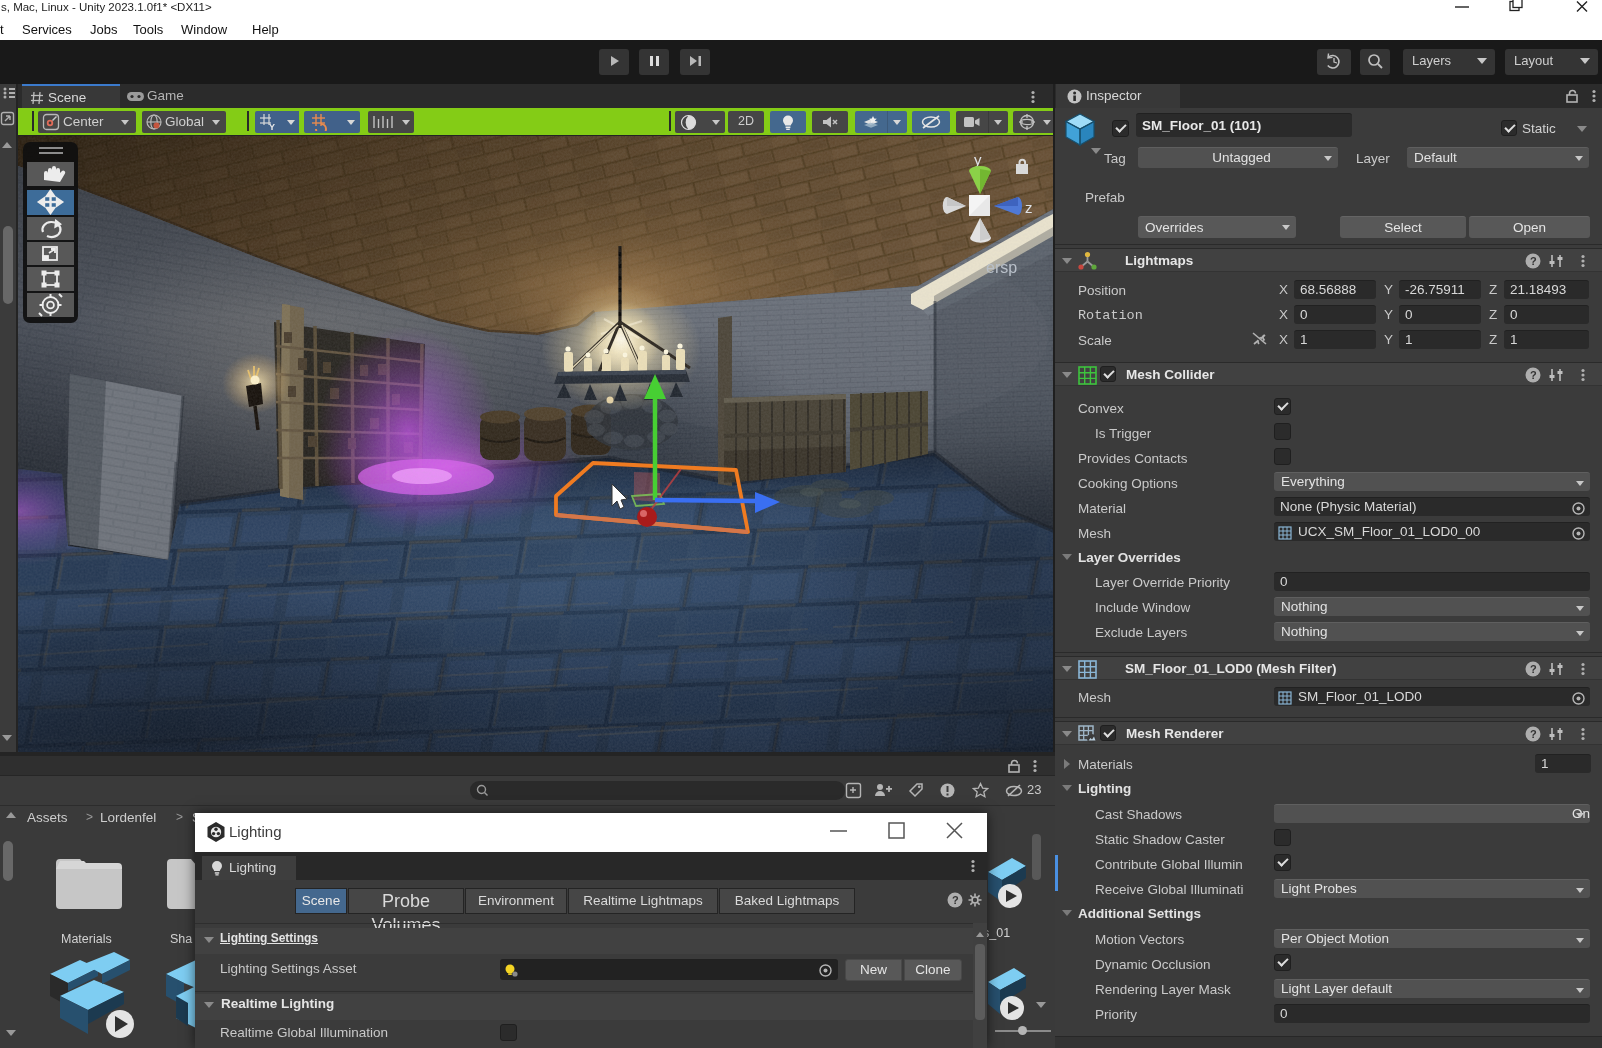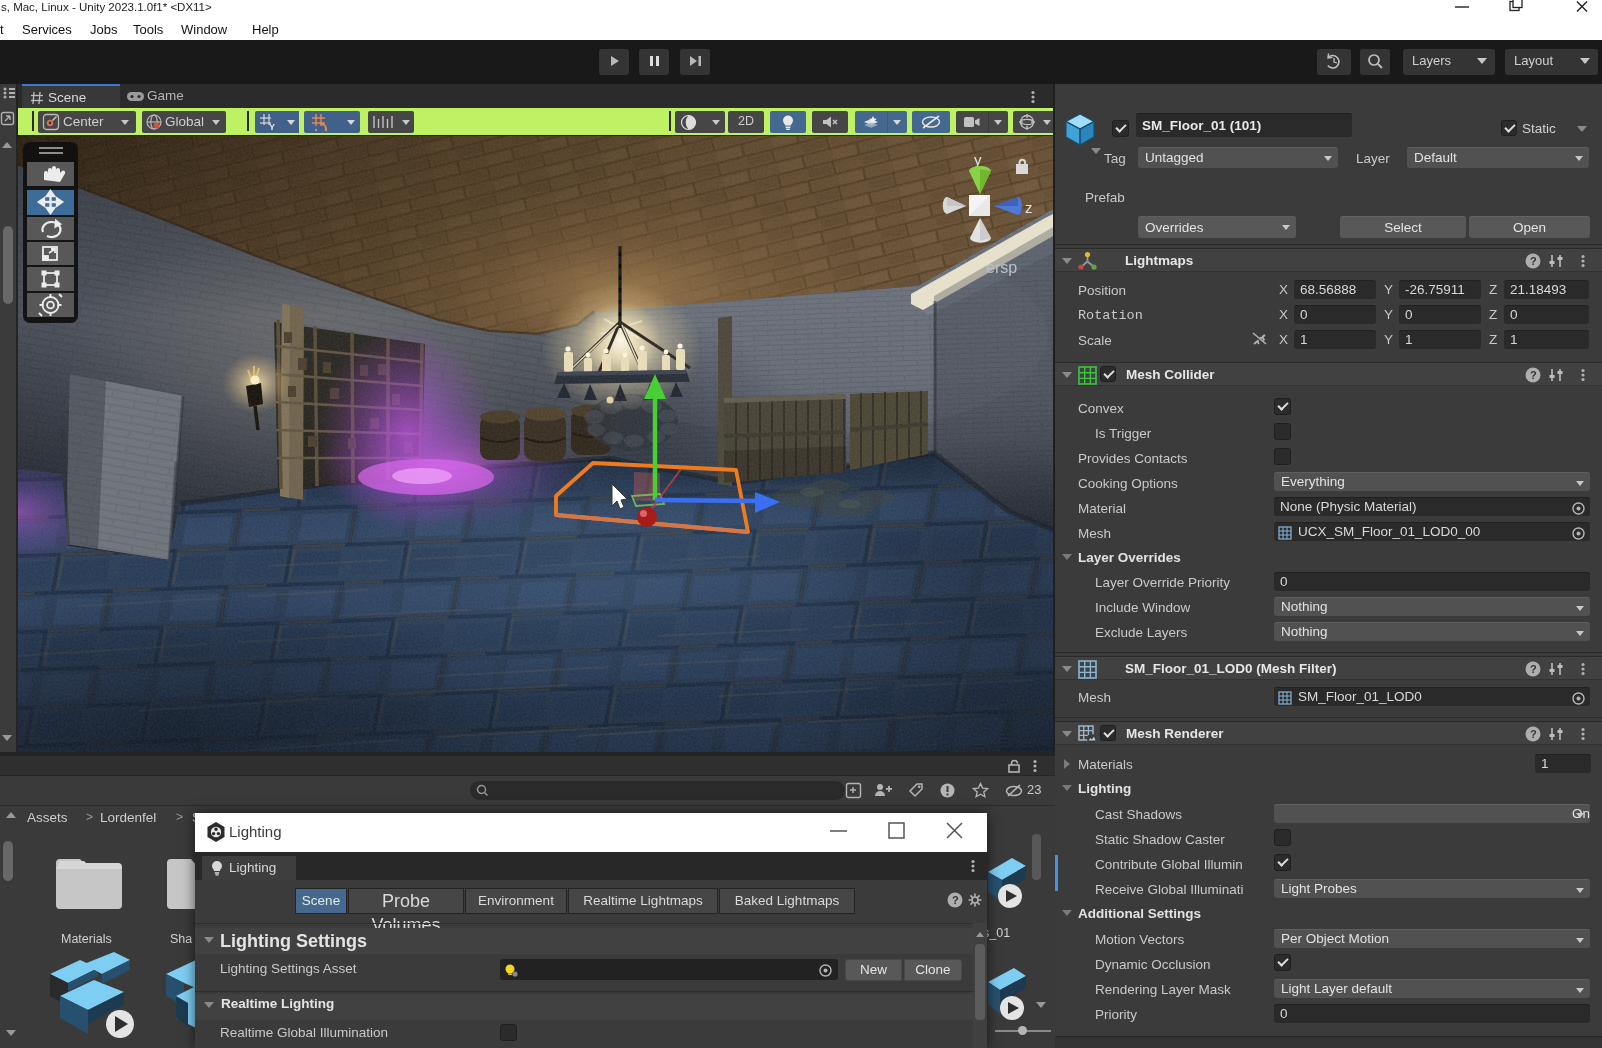--- a/index.html
+++ b/index.html
@@ -129,21 +129,21 @@
       <span class="abs" style="left:129px; top:4px; color:#b4b4b4; font-size:13.5px;">Game</span>
       <svg class="abs" style="left:1008px; top:6px;" width="14" height="14">
           <g fill="#b0b0b0">
             <circle cx="7" cy="2.5" r="1.6"></circle>
             <circle cx="7" cy="7" r="1.6"></circle>
             <circle cx="7" cy="11.5" r="1.6"></circle>
           </g>
         </svg>
     </div>
 
-    <div class="abs" id="scenetools" style="left:0; top:24px; width:1129px; height:28px; background:#bef264; border-bottom:1px solid #232323;">
+    <div class="abs" id="scenetools" style="left:0; top:24px; width:1129px; height:28px; background:#84cc16; border-bottom:1px solid #232323;">
       <div class="abs" style="left:14px; top:3px; width:2px; height:20px; background:#2a2a2a;"></div>
       <div class="abs" style="left:20px; top:3px; width:98px; height:22px; background:#464646; border-radius:2px;">
         <svg class="abs" style="left:4px; top:2px;" width="18" height="18">
             <rect x="1.5" y="1.5" width="15" height="15" rx="3" fill="none" stroke="#b9b9b9" stroke-width="1.3"></rect>
             <circle cx="8" cy="10" r="3.2" fill="#e06c5a"></circle>
             <circle cx="8" cy="10" r="1.4" fill="#463a38"></circle>
             <line x1="10.5" y1="7.5" x2="14.5" y2="3.5" stroke="#c9c9c9" stroke-width="1.4"></line>
           </svg>
         <span class="abs" style="left:25px; top:3px; color:#cfcfcf; font-size:13.5px;">Center</span>
         <span class="abs" style="right:7px; top:9px; border-left:4.5px solid transparent; border-right:4.5px solid transparent; border-top:5px solid #c8c8c8;"></span>
@@ -668,39 +668,61 @@
     <path d="M41 158 l3 3 M24 180 l-3 -3" stroke-width="2"></path>
   </g>
 </g>
 </svg>
     </div>
   </div>
 
   <div class="abs" style="left:1053px; top:84px; width:2px; height:964px; background:#1f1f1f;"></div>
   <div class="abs" id="inspector" style="left:1055px; top:84px; width:547px; height:964px; background:#3b3b3b; overflow:hidden;">
 
+    <div class="abs" style="left:0; top:0; width:547px; height:24px; background:#2b2b2b;">
+      <div class="abs" style="left:1px; top:0; width:124px; height:24px; background:#383838;"></div>
+      <svg class="abs" style="left:12px; top:5px;" width="15" height="15">
+          <circle cx="7.5" cy="7.5" r="7" fill="#c2c2c2"></circle>
+          <rect x="6.3" y="6.5" width="2.6" height="5.5" fill="#2b2b2b"></rect>
+          <circle cx="7.6" cy="4" r="1.5" fill="#2b2b2b"></circle>
+        </svg>
+      <span class="abs" style="left:31px; top:4px; color:#d8d8d8; font-size:13.5px;">Inspector</span>
+      <svg class="abs" style="left:510px; top:5px;" width="15" height="15">
+          <g fill="none" stroke="#b4b4b4" stroke-width="1.6">
+            <rect x="2" y="6" width="10" height="7"></rect>
+            <path d="M4.5 6 v-1.5 a3 3 0 0 1 6 0"></path>
+          </g>
+        </svg>
+      <svg class="abs" style="left:532px; top:5px;" width="14" height="14">
+          <g fill="#b0b0b0">
+            <circle cx="7" cy="2.5" r="1.6"></circle>
+            <circle cx="7" cy="7" r="1.6"></circle>
+            <circle cx="7" cy="11.5" r="1.6"></circle>
+          </g>
+        </svg>
+    </div>
 
     <svg class="abs" style="left:8px; top:28px;" width="34" height="36">
       <polygon points="17,2 31,9.5 17,17 3,9.5" fill="#9fdcf8"></polygon>
       <polygon points="3,9.5 17,17 17,33 3,25" fill="#41a2d8"></polygon>
       <polygon points="31,9.5 17,17 17,33 31,25" fill="#2a85bd"></polygon>
       <g fill="none" stroke="#17506e" stroke-width="1.2">
           <polygon points="17,2 31,9.5 17,17 3,9.5"></polygon>
           <polygon points="3,9.5 17,17 17,33 3,25"></polygon>
           <polygon points="31,9.5 17,17 17,33 31,25"></polygon>
         </g>
     </svg>
     <span class="fold" style="left:36px; top:64px;"></span>
     <span class="chk on" style="left:57px; top:36px;"></span>
     <div class="fld" style="left:81px; top:29px; width:216px; height:24px; line-height:23px; font-weight:bold; color:#e8e8e8;">SM_Floor_01 (101)</div>
     <span class="chk on" style="left:446px; top:36px; width:16px; height:16px;"></span>
     <span class="lbl" style="left:467px; top:37px; color:#d2d2d2;">Static</span>
     <span class="fold" style="left:522px; top:42px;"></span>
     <span class="lbl" style="left:49px; top:67px;">Tag</span>
-    <div class="drop" style="left:83px; top:63px; width:200px; height:21px; line-height:20px;">Untagged</div>
+    <div class="drop" style="left:83px; top:63px; width:200px; height:21px; line-height:20px;text-align:center;">Untagged</div>
     <span class="lbl" style="left:301px; top:67px;">Layer</span>
     <div class="drop" style="left:352px; top:63px; width:182px; height:21px; line-height:20px;">Default</div>
     <span class="lbl" style="left:30px; top:106px;">Prefab</span>
     <div class="drop" style="left:83px; top:132px; width:158px; height:22px; line-height:21px; background:#585858;">Overrides</div>
     <div class="abs" style="left:285px; top:132px; width:126px; height:22px; background:#585858; border-radius:3px; border-top:1px solid #646464; color:#e4e4e4; font-size:13.5px; text-align:center; line-height:21px;">Select</div>
     <div class="abs" style="left:414px; top:132px; width:121px; height:22px; background:#585858; border-radius:3px; border-top:1px solid #646464; color:#e4e4e4; font-size:13.5px; text-align:center; line-height:21px;">Open</div>
 
     <div class="abs" style="left:0; top:160px; width:547px; height:1px; background:#2a2a2a;"></div>
     <div class="abs" style="left:0; top:164px; width:547px; height:24px; background:#414141; border-top:1px solid #2a2a2a; border-bottom:1px solid #333;">
         <span class="fold" style="left:7px; top:9px;"></span>
@@ -1077,21 +1099,21 @@
         <circle cx="8" cy="8" r="7.5" fill="#aeaeae"></circle>
         <text x="5" y="12" font-size="11" font-weight="bold" fill="#333" font-family="Liberation Sans">?</text>
       </svg>
     <svg class="abs" style="left:772px; top:79px;" width="16" height="16">
         <circle cx="8" cy="8" r="3" fill="none" stroke="#b5b5b5" stroke-width="1.6"></circle>
         <path d="M8 1.5 v3 M8 11.5 v3 M1.5 8 h3 M11.5 8 h3 M3.4 3.4 l2.1 2.1 M10.5 10.5 l2.1 2.1 M12.6 3.4 l-2.1 2.1 M5.5 10.5 l-2.1 2.1" stroke="#b5b5b5" stroke-width="1.6"></path>
       </svg>
     <div class="abs" style="left:0; top:110px; width:778px; height:1px; background:#2e2e2e;"></div>
     <div class="abs" style="left:0; top:115px; width:778px; height:26px; background:#414141;"></div>
       <span class="fold" style="left:9px; top:124px; border-top-color:#8a8a8a;"></span>
-    <span class="abs" style="left:25px; top:118px; color:#e4e4e4; font-size:18px; font-weight:bold;">Lighting Settings</span>
+    <span class="abs" style="left:25px; top:118px; color:#e4e4e4; font-size:12px; font-weight:bold;text-decoration:underline;">Lighting Settings</span>
     <span class="abs" style="left:25px; top:148px; color:#c9c9c9; font-size:13.5px;">Lighting Settings Asset</span>
     <div class="fld" style="left:305px; top:146px; width:338px; height:21px; line-height:20px; background:#222;">
       <svg class="abs" style="left:4px; top:3px;" width="15" height="15">
           <circle cx="6" cy="6" r="4.5" fill="#f4d424"></circle>
           <rect x="4.2" y="10.4" width="3.6" height="1.5" fill="#f4d424"></rect>
           <circle cx="11" cy="11" r="2.6" fill="#8a8a8a"></circle>
         </svg>
       <svg class="abs" style="right:6px; top:4px;" width="13" height="13">
           <circle cx="6.5" cy="6.5" r="5.5" fill="none" stroke="#b5b5b5" stroke-width="1.4"></circle>
           <circle cx="6.5" cy="6.5" r="2" fill="#b5b5b5"></circle>

